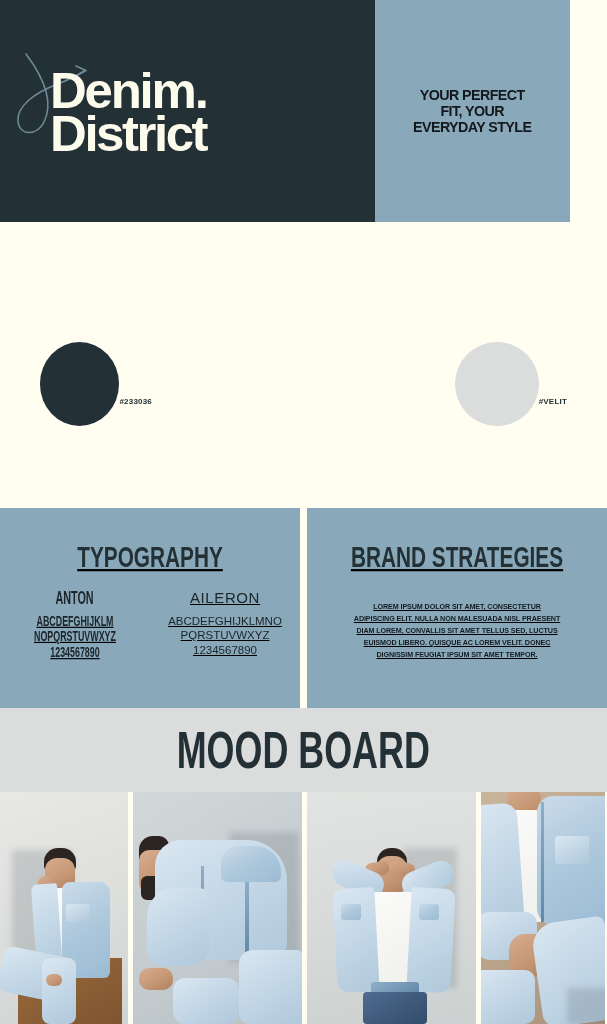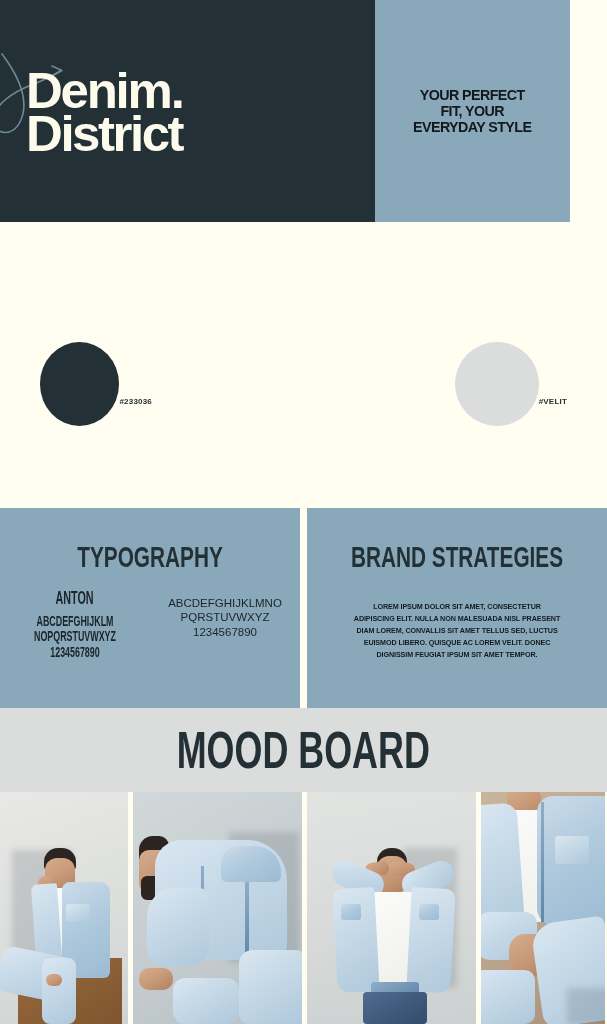--- a/index.html
+++ b/index.html
@@ -14,21 +14,21 @@
   
   .header { position:absolute; left:0; top:0; width:607px; height:222px; display:flex; }
   .header-left {
     width:375px; height:222px; background:#233036;
     position:relative; display:flex; align-items:center;
   }
   .header-right {
     width:195px; height:222px; background:#89A9BA;
     display:flex; align-items:center; justify-content:center;
   }
-  .logo-wrap { position:relative; margin-left:26px; margin-top:4px; }
+  .logo-wrap { position:relative; margin-left:50px; margin-top:4px; }
   .swirl { position:absolute; left:-40px; top:-22px; width:80px; height:110px; pointer-events:none; }
   .logo-line {
     color:#FDFCEC;
     font-family:"Liberation Sans", sans-serif;
     font-weight:bold;
     font-size:50px;
     letter-spacing:-2.2px;
     line-height:0.86;
     text-transform:none;
     transform:scaleX(1.02);
@@ -78,21 +78,21 @@
   .hex {
     margin-top:35px;
     font-size:8px;
     font-weight:bold;
     color:#233036;
     letter-spacing:0.2px;
   }
 
   
   .mid { position:absolute; left:0; top:508px; width:607px; height:192px; display:flex; }
-  .panel { background:#89A9BA; height:236px; position:relative; }
+  .panel { background:#89A9BA; height:236px; position:relative;text-decoration:underline; }
   .panel-typo { width:300px; }
   .panel-gap { width:7px; background:#FFFEF0; }
   .panel-brand { width:300px; }
   .panel-h {
     color:#233036; font-weight:bold; font-size:26px;
     text-align:center; margin-top:34px;
     transform:scaleX(0.8) scaleY(1.1); transform-origin:center;
     white-space:nowrap;
   }
   .fonts { display:flex; margin-top:16px; }
@@ -201,20 +201,21 @@
       <div class="fonts">
         <div class="font-col">
           <div><span class="font-name-anton">ANTON</span></div>
           <div class="font-set-anton">
             <div>ABCDEFGHIJKLM</div>
             <div>NOPQRSTUVWXYZ</div>
             <div>1234567890</div>
           </div>
         </div>
         <div class="font-col">
+          <div><span class="font-name-aileron">AILERON</span></div>
           <div class="font-set-aileron">
             <div>ABCDEFGHIJKLMNO</div>
             <div>PQRSTUVWXYZ</div>
             <div>1234567890</div>
           </div>
         </div>
       </div>
     </div>
 
     <div class="panel-gap"></div>

